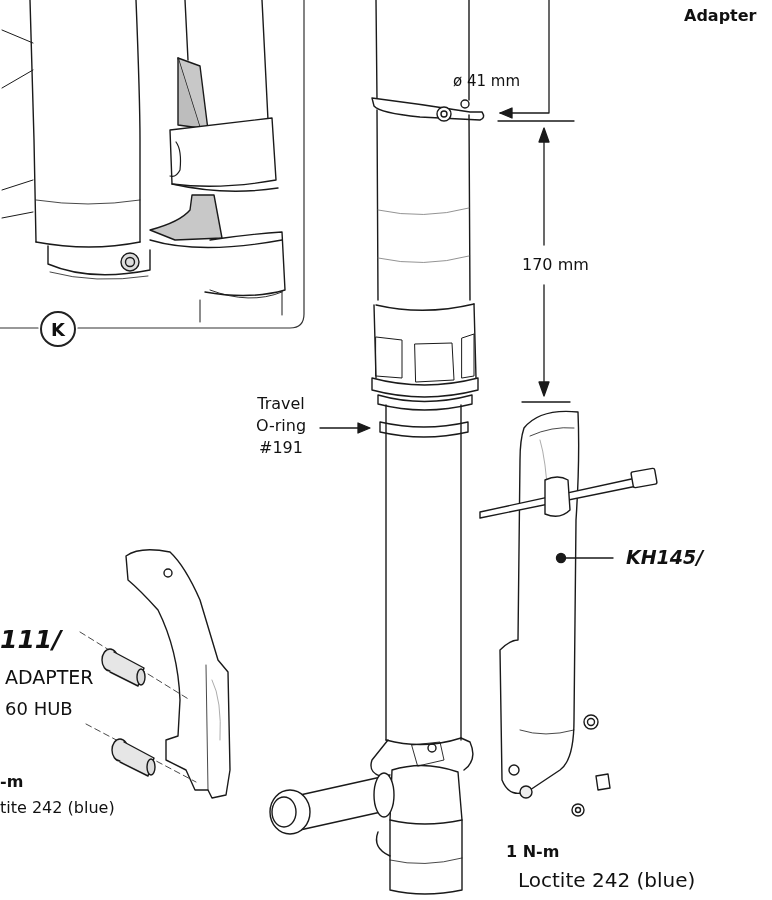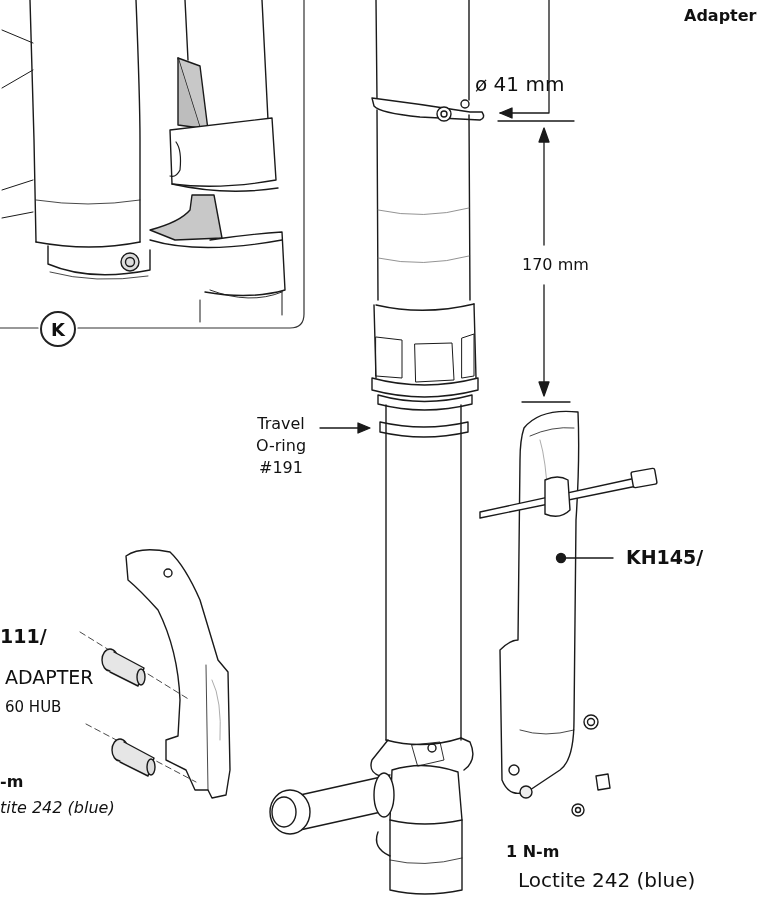--- a/index.html
+++ b/index.html
@@ -1,21 +1,21 @@
 <!DOCTYPE html>
 <html><head>
 <meta charset="utf-8">
 <style>
   html, body { margin: 0; padding: 0; background: #ffffff; }
   body { width: 772px; height: 900px; position: relative; overflow: hidden;
          font-family: "DejaVu Sans", "Liberation Sans", sans-serif; color: #111; }
   .canvas { position: absolute; left: 0; top: 0; width: 772px; height: 900px; }
   .lbl { position: absolute; white-space: nowrap; line-height: 1; }
   .bold { font-weight: bold; }
-  .ital { font-weight: bold; }
+  .ital { font-style: italic; font-weight: bold; }
   .reg { font-weight: normal; }
   .center { text-align: center; }
   .k-badge { position: absolute; left: 40px; top: 311px; width: 36px; height: 36px;
              border: 2px solid #222; border-radius: 50%; background: #fff;
              box-sizing: border-box; display: flex; align-items: center; justify-content: center;
              font-weight: bold; font-size: 18px; }
 </style>
 </head>
 <body>
 
@@ -154,29 +154,29 @@
         <ellipse cx="151" cy="767" rx="4" ry="8" fill="#ddd"></ellipse>
       </g>
     </g>
   </g>
 </svg>
 </div>
 
 <div class="k-badge">K</div>
 
 <div class="lbl bold" style="left:684px; top:8px; font-size:16px;">Adapter</div>
-<div class="lbl reg" style="left:475px; top:74px; font-size:20px;">ø 41 mm</div>
+<div class="lbl reg" style="left:453px; top:74px; font-size:15px;">ø 41 mm</div>
 <div class="lbl reg" style="left:522px; top:257px; font-size:16px;">170 mm</div>
 
-<div class="lbl reg center" style="left:246px; top:393px; width:70px; font-size:16px; line-height:22px;margin-top:20px;">
+<div class="lbl reg center" style="left:246px; top:393px; width:70px; font-size:16px; line-height:22px;">
   <div>Travel</div>
   <div>O-ring</div>
   <div>#191</div>
 </div>
 
 <div class="lbl ital" style="left:626px; top:548px; font-size:19px;">KH145/</div>
-<div class="lbl ital" style="left:0px; top:627px; font-size:19px;">111/</div>
+<div class="lbl ital" style="left:0px; top:627px; font-size:25px;">111/</div>
 <div class="lbl reg" style="left:5px; top:668px; font-size:19px;">ADAPTER</div>
-<div class="lbl reg" style="left:5px; top:700px; font-size:15px;">60 HUB</div>
+<div class="lbl reg" style="left:5px; top:700px; font-size:18px;">60 HUB</div>
 <div class="lbl bold" style="left:0px; top:774px; font-size:16px;">-m</div>
-<div class="lbl reg" style="left:0px; top:800px; font-size:16px;font-style:italic;">tite 242 (blue)</div>
+<div class="lbl reg" style="left:0px; top:800px; font-size:16px;">tite 242 (blue)</div>
 <div class="lbl bold" style="left:506px; top:844px; font-size:16px;">1 N-m</div>
 <div class="lbl reg" style="left:518px; top:870px; font-size:20px;">Loctite 242 (blue)</div>
 
 </body></html>

